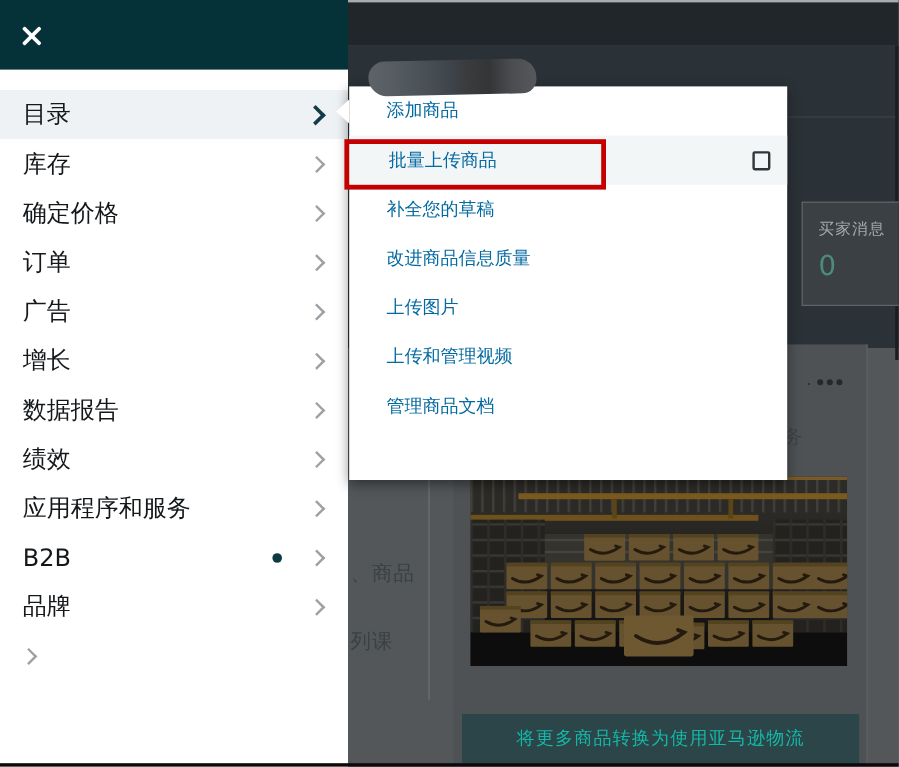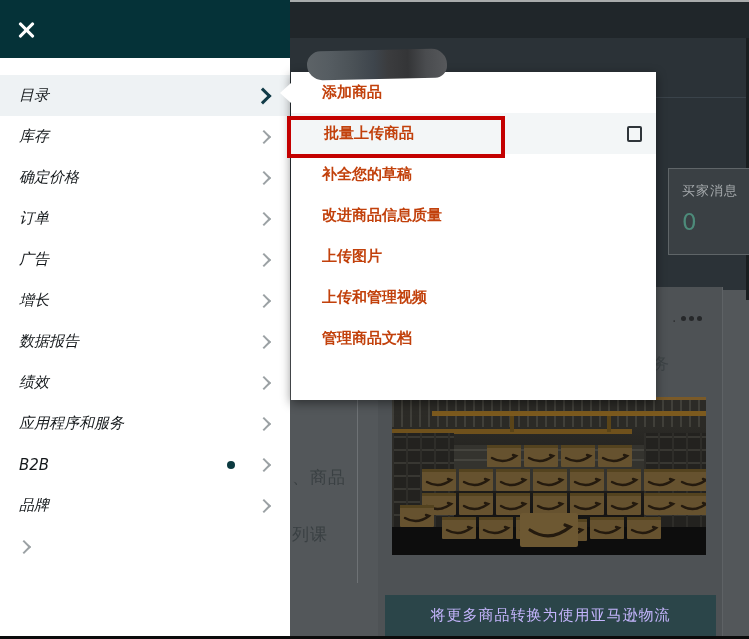--- a/index.html
+++ b/index.html
@@ -25,51 +25,51 @@
   .frag-dots{left:651px;top:309px;font-size:14px;color:#303234;letter-spacing:6px;z-index:11;}
   .ellipsis{left:681px;top:316px;display:flex;gap:3px;z-index:11;}
   .ellipsis i{width:5px;height:5px;border-radius:50%;background:#26282a;display:block;}
   .frag-right{left:653px;top:354px;font-size:16px;color:#3e4447;z-index:11;}
   .frag-left{left:292px;font-size:17px;color:#3a4043;z-index:11;letter-spacing:1px;}
   .vline{left:357px;top:283px;width:1px;height:300px;background:#6e7275;z-index:10;}
 
   .warehouse{left:392px;top:397px;width:314px;height:158px;z-index:10;}
   .promo-band{left:385px;top:595px;width:331px;height:41px;background:#2b4549;z-index:10;
               display:flex;align-items:center;justify-content:center;}
-  .promo-band span{font-size:15px;color:#c4b5fd;letter-spacing:1px;text-align:center;}
+  .promo-band span{font-size:15px;color:#14b8a6;letter-spacing:1px;text-align:center;}
 
   
   .submenu{left:291px;top:72px;width:365px;height:328px;background:#ffffff;z-index:30;
            box-shadow:0 3px 10px rgba(0,0,0,.45);}
   .submenu-pointer{left:280px;top:83px;width:0;height:0;z-index:31;
            border-top:10px solid transparent;border-bottom:10px solid transparent;
            border-right:11px solid #ffffff;}
   .mrow{height:41px;display:flex;align-items:center;padding:0 14px 0 31px;cursor:pointer;}
-  .mrow .mlabel{flex:1;font-size:15px;color:#c2410c;font-weight:bold;}
+  .mrow .mlabel{flex:1;font-size:15px;color:#0369a1;}
   .mrow.hl{background:#f3f6f7;padding-left:33px;}
   .win-icon{width:11px;height:12px;border:2px solid #2f353a;border-radius:2px;}
 
   .redbox{left:287px;top:116px;width:218px;height:42px;box-sizing:border-box;
           border:4px solid #c40000;z-index:50;pointer-events:none;}
 
   .scribble{left:307px;top:50px;width:140px;height:29px;z-index:40;transform:rotate(-1.2deg);
             border-radius:16px 18px 14px 18px;
             background:linear-gradient(90deg,#5d6367 0%,#565d62 15%,#4b5257 32%,#3e454c 48%,#3b3c3e 58%,#343537 72%,#4a4c4f 85%,#56585b 100%);}
 
   
   .sidebar{left:0;top:0;width:290px;height:639px;background:#ffffff;z-index:20;}
   .side-header{height:58px;background:#053238;position:relative;}
   .x-icon{position:absolute;left:17px;top:21px;width:18px;height:18px;cursor:pointer;}
   .x-icon::before,.x-icon::after{content:"";position:absolute;left:8px;top:-1px;width:3px;height:20px;
           background:#fff;border-radius:1px;}
   .x-icon::before{transform:rotate(45deg);}
   .x-icon::after{transform:rotate(-45deg);}
   .side-rows{margin-top:17px;}
   .srow{height:41px;display:flex;align-items:center;padding:0 21px 0 19px;cursor:pointer;}
-  .srow .slabel{flex:1;font-size:15px;color:#14181b;font-style:italic;}
+  .srow .slabel{flex:1;font-size:20px;color:#14181b;}
   .srow.active{background:#eef2f4;}
   .chev{width:8px;height:8px;border-top:2px solid #9ba1a4;border-right:2px solid #9ba1a4;
         transform:rotate(45deg);flex:none;}
   .srow.active .chev{border-top:3px solid #113b47;border-right:3px solid #113b47;width:9px;height:9px;}
   .b2b-dot{width:8px;height:8px;border-radius:50%;background:#0c3a40;margin-right:24px;flex:none;}
 
   .bottom-bar{left:0;top:636px;width:749px;height:3px;background:#0b0b0b;z-index:70;}
 </style>
 </head>
 <body>

